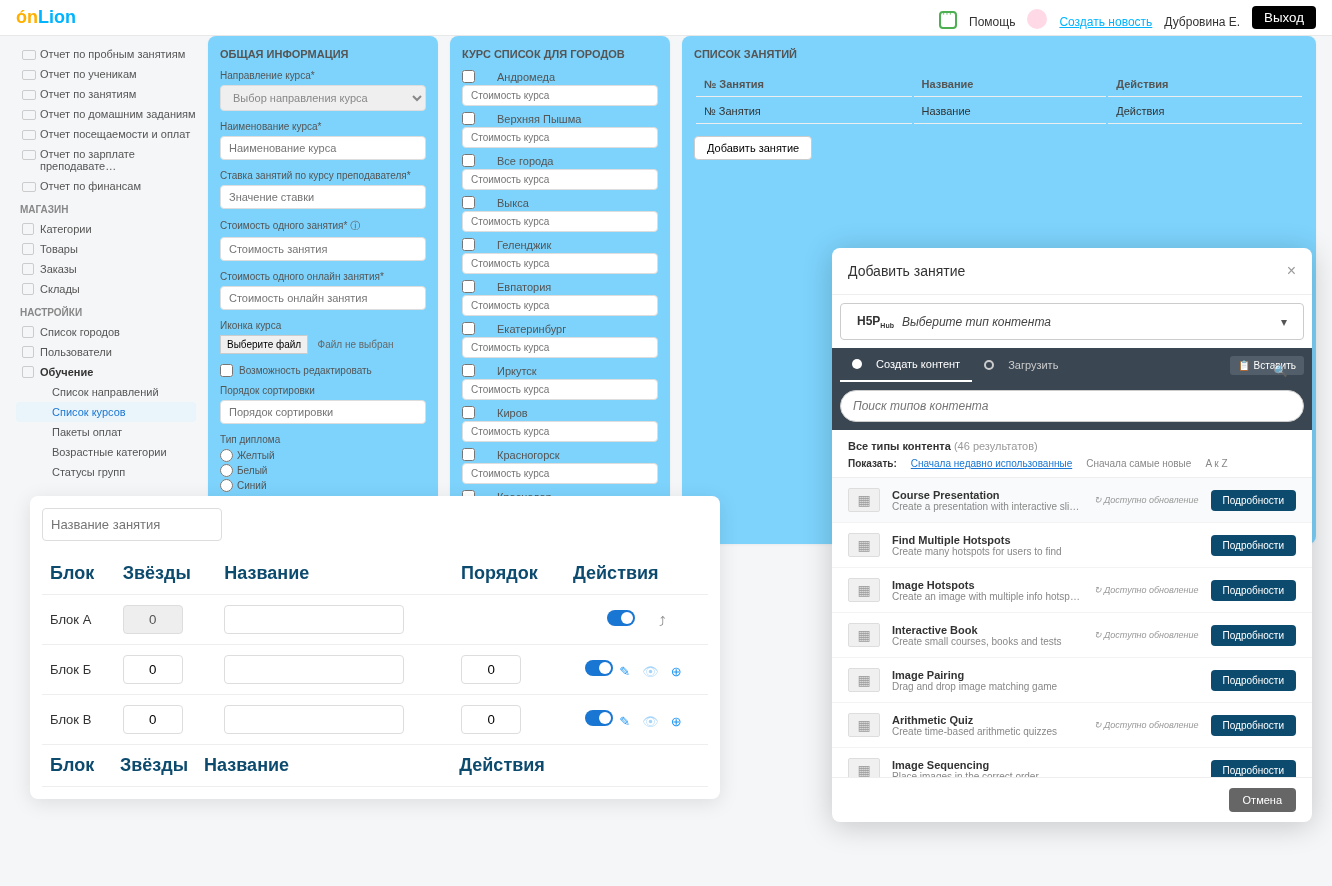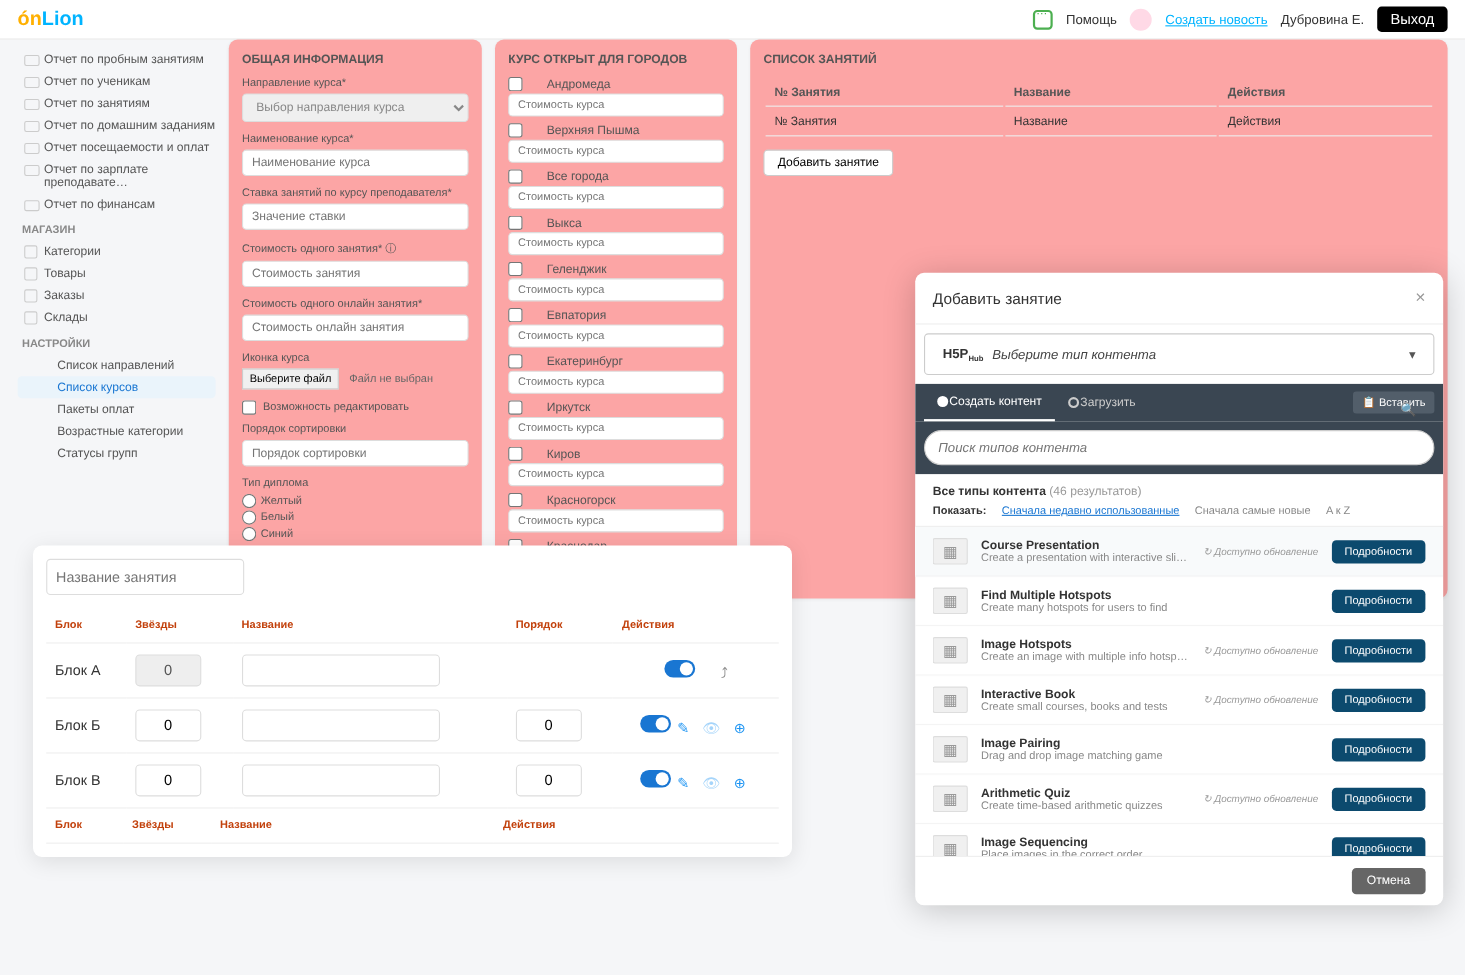--- a/index.html
+++ b/index.html
@@ -1,37 +1,37 @@
 <!DOCTYPE html>
 <html><head>
 <meta charset="utf-8">
 <style>
   * { box-sizing: border-box; margin: 0; padding: 0; }
   body { font-family: -apple-system, Arial, sans-serif; background: #f5f6f8; width: 1332px; height: 886px; overflow: hidden; position: relative; font-size: 12px; color: #333; }
   .topbar { background: #fff; height: 36px; display: flex; align-items: center; padding: 0 16px; border-bottom: 1px solid #e8e8e8; }
   .logo { color: #00b4ff; font-weight: bold; font-size: 18px; }
   .logo span { color: #ffb000; }
-  .topbar-right { margin-left: auto; display: flex; align-items: center; gap: 12px; }
+  .topbar-right { margin-left: auto; display: flex; align-items: flex-end; gap: 12px; }
   .help-icon { width: 18px; height: 18px; border: 2px solid #4CAF50; border-radius: 4px; position: relative; }
   .help-icon::after { content: '⋯'; color: #4CAF50; position: absolute; top: -5px; left: 1px; font-size: 10px; }
   .news-icon { width: 20px; height: 20px; background: #ffd9e6; border-radius: 50%; }
   .news-link { color: #00b4ff; text-decoration: underline; }
   .logout-btn { background: #000; color: #fff; padding: 4px 12px; border-radius: 4px; border: none; cursor: pointer; }
 
   .main-wrap { display: flex; padding: 0 16px; gap: 12px; }
   .sidebar { width: 180px; padding: 8px 0; }
   .sidebar-item { padding: 4px 0 4px 24px; font-size: 11px; color: #555; cursor: pointer; position: relative; }
   .sidebar-icon { width: 14px; height: 10px; border: 1px solid #ccc; position: absolute; left: 6px; top: 6px; border-radius: 2px; }
   .sidebar-icon-simple { width: 12px; height: 12px; border: 1px solid #ccc; position: absolute; left: 6px; top: 4px; border-radius: 2px; }
   .sidebar-section { color: #888; font-size: 10px; font-weight: bold; padding: 8px 0 4px 4px; }
   .sidebar-sub { padding-left: 36px; font-size: 11px; color: #555; padding-top: 4px; padding-bottom: 4px; cursor: pointer; }
   .sidebar-sub.active { background: #eaf4fb; color: #1976d2; border-radius: 4px; }
   .sidebar-item.bold { font-weight: bold; color: #333; }
 
-  .panel { background: #fca5a5; border-radius: 8px; padding: 12px; box-shadow: 0 1px 3px rgba(0,0,0,0.05); }
+  .panel { background: #7dd3fc; border-radius: 8px; padding: 12px; box-shadow: 0 1px 3px rgba(0,0,0,0.05); }
   .panel-title { font-weight: bold; font-size: 11px; color: #555; margin-bottom: 10px; }
 
   .col1 { width: 230px; }
   .form-label { font-size: 10px; color: #555; margin-bottom: 4px; }
   .form-input, .form-select { width: 100%; padding: 5px 8px; border: 1px solid #ddd; border-radius: 4px; font-size: 11px; color: #888; margin-bottom: 10px; }
   .file-btn { border: 1px solid #ccc; padding: 3px 6px; font-size: 10px; background: #f0f0f0; cursor: pointer; }
   .file-status { font-size: 10px; color: #666; margin-left: 6px; }
   .check-row { display: flex; align-items: center; gap: 6px; font-size: 10px; color: #555; margin-bottom: 8px; }
   .radio-row { display: flex; align-items: center; gap: 4px; font-size: 10px; color: #555; margin-bottom: 2px; }
 
@@ -42,40 +42,40 @@
   .col3 { flex: 1; }
   .lessons-table th, .lessons-table td { text-align: left; padding: 6px 8px; border-bottom: 1px solid #eee; font-size: 11px; font-weight: normal; }
   .lessons-table th { color: #555; font-weight: bold; }
   .add-lesson-btn { border: 1px solid #ccc; padding: 5px 12px; border-radius: 4px; font-size: 11px; cursor: pointer; background: #fff; }
 
   
   .blocks-panel { position: absolute; left: 30px; top: 496px; width: 690px; background: #fff; border-radius: 8px; box-shadow: 0 4px 20px rgba(0,0,0,0.1); padding: 12px; z-index: 10; }
   .name-input { width: 180px; padding: 8px; border: 1px solid #ddd; border-radius: 4px; margin-bottom: 12px; font-size: 13px; color: #888; }
   .blocks-table { width: 100%; border-collapse: collapse; }
   .blocks-table th, .blocks-table td { padding: 10px 8px; text-align: left; border-bottom: 1px solid #eee; font-size: 13px; }
-  .blocks-table th { font-weight: bold; color: #c2410c; font-size: 10px; }
+  .blocks-table th { font-weight: bold; color: #0c4a6e; font-size: 18px; }
   .num-input { width: 60px; padding: 6px; border: 1px solid #ddd; border-radius: 4px; text-align: center; }
   .num-input.disabled { background: #eee; }
   .name-field { width: 180px; padding: 6px; border: 1px solid #ddd; border-radius: 4px; }
   .toggle { width: 28px; height: 16px; background: #1976d2; border-radius: 8px; position: relative; display: inline-block; }
   .toggle::after { content: ''; width: 12px; height: 12px; background: #fff; border-radius: 50%; position: absolute; right: 2px; top: 2px; }
   .act-icon { color: #2196f3; cursor: pointer; margin: 0 6px; }
   .upload-icon { color: #888; cursor: pointer; }
 
   
   .modal { position: absolute; right: 20px; top: 248px; width: 480px; background: #fff; border-radius: 8px; box-shadow: 0 4px 30px rgba(0,0,0,0.2); z-index: 20; overflow: hidden; }
   .modal-header { display: flex; align-items: center; padding: 14px 16px; border-bottom: 1px solid #eee; }
   .modal-header-title { font-size: 14px; color: #333; }
   .modal-close { margin-left: auto; cursor: pointer; color: #999; font-size: 16px; }
   .h5p-hub-row { display: flex; align-items: center; padding: 10px 16px; border: 1px solid #ccc; border-radius: 4px; margin: 8px; }
   .h5p-logo { font-weight: bold; font-size: 12px; margin-right: 8px; }
   .h5p-type { flex: 1; font-size: 12px; font-style: italic; color: #444; }
   .h5p-caret { color: #555; }
   .h5p-tabs { background: #3a4652; display: flex; align-items: center; padding: 0 8px; }
-  .h5p-tab { padding: 10px 12px; color: #ccc; font-size: 11px; display: flex; align-items: center; gap: 1px; cursor: pointer; }
+  .h5p-tab { padding: 10px 12px; color: #ccc; font-size: 11px; display: flex; align-items: center; gap: 14px; cursor: pointer; }
   .h5p-tab.active { color: #fff; border-bottom: 2px solid #fff; }
   .h5p-tab-circle { width: 10px; height: 10px; border: 2px solid currentColor; border-radius: 50%; }
   .h5p-tab-dot { width: 10px; height: 10px; background: currentColor; border-radius: 50%; }
   .paste-btn { margin-left: auto; background: #525e6a; color: #fff; border: none; padding: 4px 8px; border-radius: 3px; font-size: 10px; cursor: pointer; }
   .h5p-search-wrap { padding: 8px; background: #3a4652; }
   .h5p-search { width: 100%; padding: 8px 32px 8px 12px; border: 1px solid #ccc; border-radius: 16px; font-size: 12px; font-style: italic; }
   .h5p-search-icon { position: absolute; right: 24px; margin-top: -26px; color: #555; }
   .h5p-meta { padding: 10px 16px 6px; font-size: 11px; }
   .h5p-meta-count { color: #999; }
   .h5p-sort { padding: 0 16px 8px; font-size: 10px; display: flex; gap: 14px; align-items: center; }
@@ -122,20 +122,25 @@
       </div>
     <div class="sidebar-section">МАГАЗИН</div>
     <div>
         <div class="sidebar-item"><span class="sidebar-icon-simple"></span><span>Категории</span></div>
         <div class="sidebar-item"><span class="sidebar-icon-simple"></span><span>Товары</span></div>
         <div class="sidebar-item"><span class="sidebar-icon-simple"></span><span>Заказы</span></div>
         <div class="sidebar-item"><span class="sidebar-icon-simple"></span><span>Склады</span></div>
       </div>
     <div class="sidebar-section">НАСТРОЙКИ</div>
     <div>
+        <div class="sidebar-item"><span class="sidebar-icon-simple"></span><span>Список городов</span></div>
+        <div class="sidebar-item"><span class="sidebar-icon-simple"></span><span>Пользователи</span></div>
+        <div class="sidebar-item bold"><span class="sidebar-icon-simple"></span><span>Обучение</span></div>
+      </div>
+    <div>
         <div class="sidebar-sub">Список направлений</div>
         <div class="sidebar-sub active">Список курсов</div>
         <div class="sidebar-sub">Пакеты оплат</div>
         <div class="sidebar-sub">Возрастные категории</div>
         <div class="sidebar-sub">Статусы групп</div>
       </div>
   </div>
 
   <div class="panel col1">
     <div class="panel-title">ОБЩАЯ ИНФОРМАЦИЯ</div>
@@ -172,21 +177,21 @@
         </label>
         <label class="radio-row">
           <input type="radio" name="dip" style="">
           <span>Синий</span>
         </label>
       </div>
     <div class="form-label" style="margin-top:6px">Ступень</div>
   </div>
 
   <div class="panel col2">
-    <div class="panel-title">КУРС ОТКРЫТ ДЛЯ ГОРОДОВ</div>
+    <div class="panel-title">КУРС СПИСОК ДЛЯ ГОРОДОВ</div>
     <div><label class="city-row">
           <input type="checkbox" style="">
           <span>Андромеда</span>
         </label><input class="city-input" placeholder="Стоимость курса" style=""><label class="city-row">
           <input type="checkbox" style="">
           <span>Верхняя Пышма</span>
         </label><input class="city-input" placeholder="Стоимость курса" style=""><label class="city-row">
           <input type="checkbox" style="">
           <span>Все города</span>
         </label><input class="city-input" placeholder="Стоимость курса" style=""><label class="city-row">

